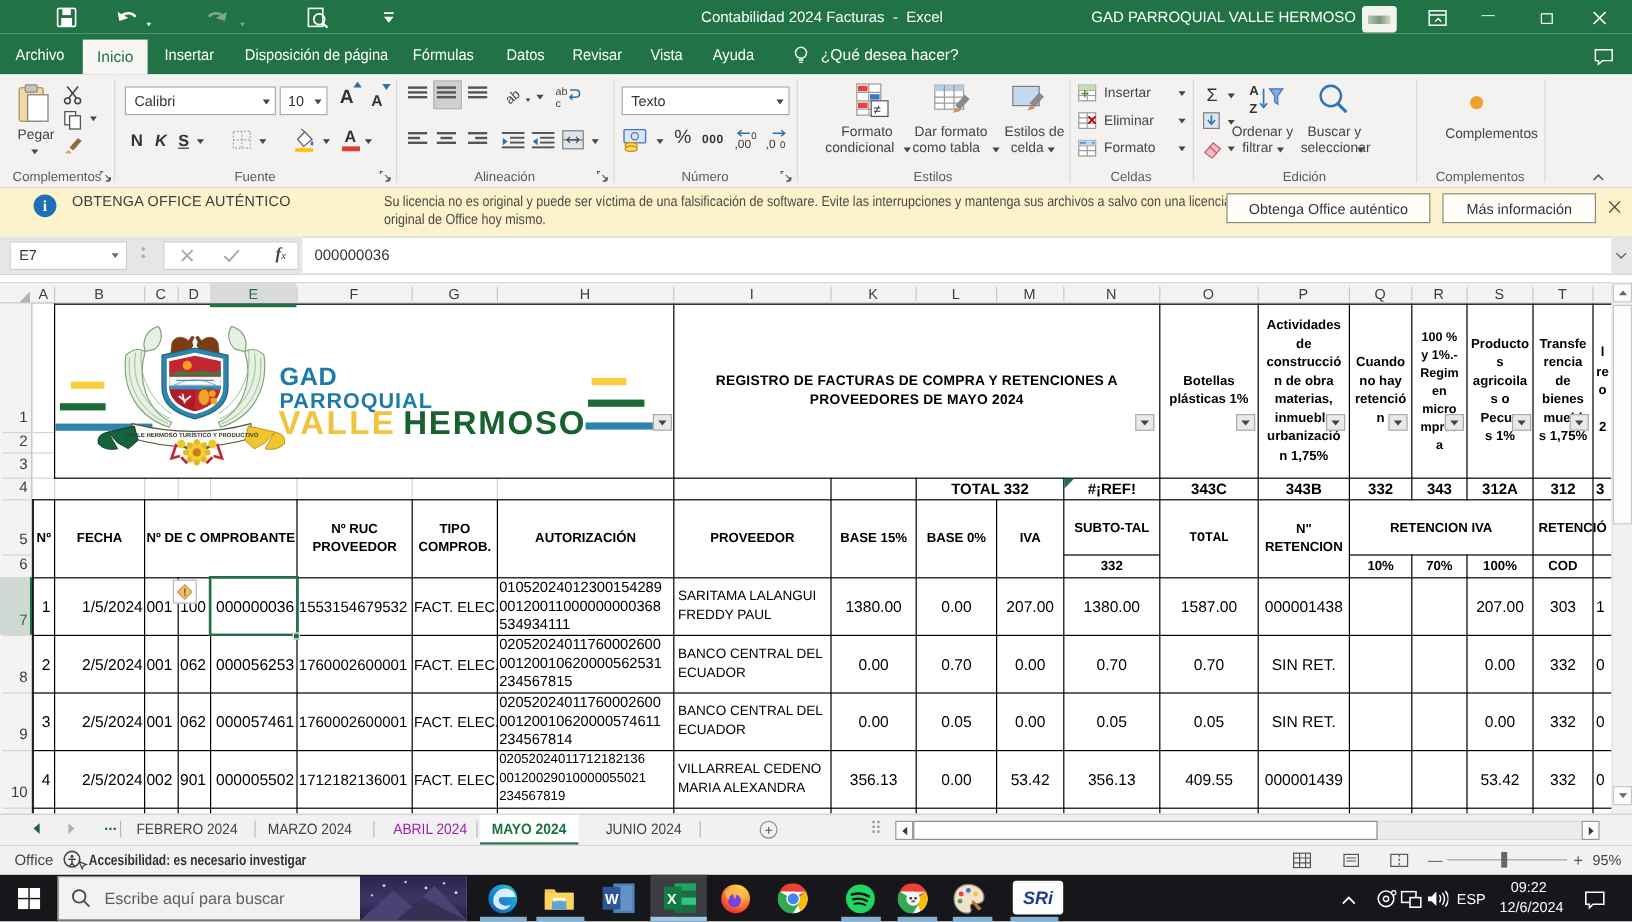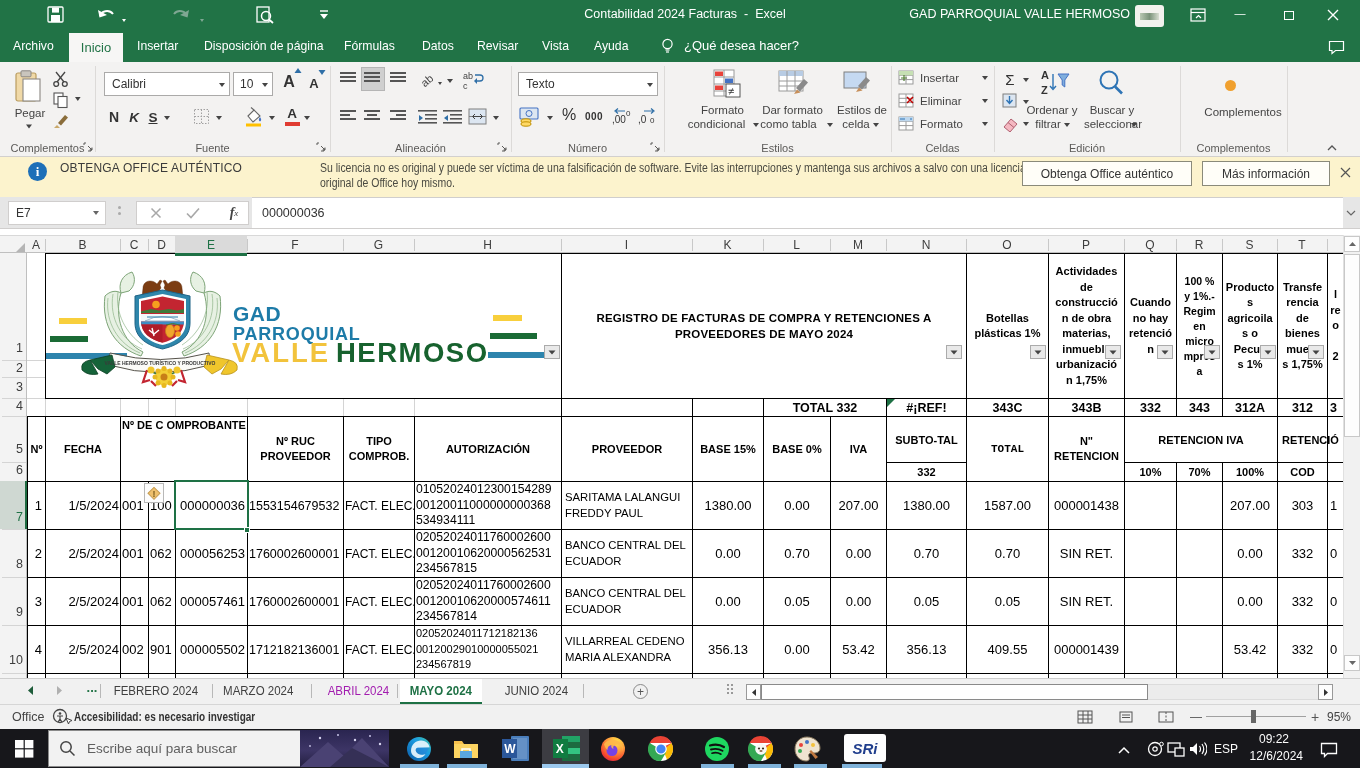--- a/index.html
+++ b/index.html
@@ -623,21 +623,21 @@
 <div style="left:887px;top:399px;width:0;height:0;border-right:8px solid transparent;border-top:8px solid #1e7145;"></div>
 <div style="left:967px;top:399px;width:81px;height:17px;display:flex;align-items:center;justify-content:center;font-size:12.5px;color:#000;padding:0 2px;font-weight:bold;">343C</div>
 <div style="left:1049px;top:399px;width:75px;height:17px;display:flex;align-items:center;justify-content:center;font-size:12.5px;color:#000;padding:0 2px;font-weight:bold;">343B</div>
 <div style="left:1125px;top:399px;width:51px;height:17px;display:flex;align-items:center;justify-content:center;font-size:12.5px;color:#000;padding:0 2px;font-weight:bold;">332</div>
 <div style="left:1177px;top:399px;width:45px;height:17px;display:flex;align-items:center;justify-content:center;font-size:12.5px;color:#000;padding:0 2px;font-weight:bold;">343</div>
 <div style="left:1223px;top:399px;width:54px;height:17px;display:flex;align-items:center;justify-content:center;font-size:12.5px;color:#000;padding:0 2px;font-weight:bold;">312A</div>
 <div style="left:1278px;top:399px;width:49px;height:17px;display:flex;align-items:center;justify-content:center;font-size:12.5px;color:#000;padding:0 2px;font-weight:bold;">312</div>
 <div style="left:1328px;top:399px;width:15px;height:17px;display:flex;align-items:center;justify-content:flex-start;font-size:12.5px;color:#000;padding:0 2px;font-weight:bold;">3</div>
 <div style="left:28px;top:417px;width:17px;height:64px;display:flex;align-items:center;justify-content:center;font-size:11px;color:#000;padding:0 2px;font-weight:bold;">Nº</div>
 <div style="left:46px;top:417px;width:74px;height:64px;display:flex;align-items:center;justify-content:center;font-size:11px;color:#000;padding:0 2px;font-weight:bold;">FECHA</div>
-<div style="left:121px;top:393px;width:126px;height:64px;display:flex;align-items:center;justify-content:center;font-size:11px;color:#000;font-weight:bold;">Nº DE C OMPROBANTE</div>
+<div style="left:121px;top:417px;width:126px;height:64px;display:flex;align-items:center;justify-content:center;font-size:11px;color:#000;font-weight:bold;">Nº DE C OMPROBANTE</div>
 <div style="left:248px;top:417px;width:95px;height:64px;display:flex;align-items:center;justify-content:center;font-size:11px;color:#000;padding:0 2px;font-weight:bold;line-height:15px;text-align:center;flex-direction:column;justify-content:center;">Nº RUC<br>PROVEEDOR</div>
 <div style="left:344px;top:417px;width:70px;height:64px;display:flex;align-items:center;justify-content:center;font-size:11px;color:#000;padding:0 2px;font-weight:bold;line-height:15px;text-align:center;">TIPO<br>COMPROB.</div>
 <div style="left:415px;top:417px;width:146px;height:64px;display:flex;align-items:center;justify-content:center;font-size:11px;color:#000;padding:0 2px;font-weight:bold;">AUTORIZACIÓN</div>
 <div style="left:562px;top:417px;width:130px;height:64px;display:flex;align-items:center;justify-content:center;font-size:11px;color:#000;padding:0 2px;font-weight:bold;">PROVEEDOR</div>
 <div style="left:693px;top:417px;width:70px;height:64px;display:flex;align-items:center;justify-content:center;font-size:11px;color:#000;padding:0 2px;font-weight:bold;">BASE 15%</div>
 <div style="left:764px;top:417px;width:66px;height:64px;display:flex;align-items:center;justify-content:center;font-size:11px;color:#000;padding:0 2px;font-weight:bold;">BASE 0%</div>
 <div style="left:831px;top:417px;width:55px;height:64px;display:flex;align-items:center;justify-content:center;font-size:11px;color:#000;padding:0 2px;font-weight:bold;">IVA</div>
 <div style="left:887px;top:417px;width:79px;height:45px;display:flex;align-items:center;justify-content:center;font-size:11px;color:#000;padding:0 2px;font-weight:bold;">SUBTO-TAL</div>
 <div style="left:887px;top:463px;width:79px;height:18px;display:flex;align-items:center;justify-content:center;font-size:11px;color:#000;padding:0 2px;font-weight:bold;">332</div>
 <div style="left:967px;top:417px;width:81px;height:64px;display:flex;align-items:center;justify-content:center;font-size:11px;color:#000;padding:0 2px;font-weight:bold;font-family:Liberation Mono, monospace;">TOTAL</div>

